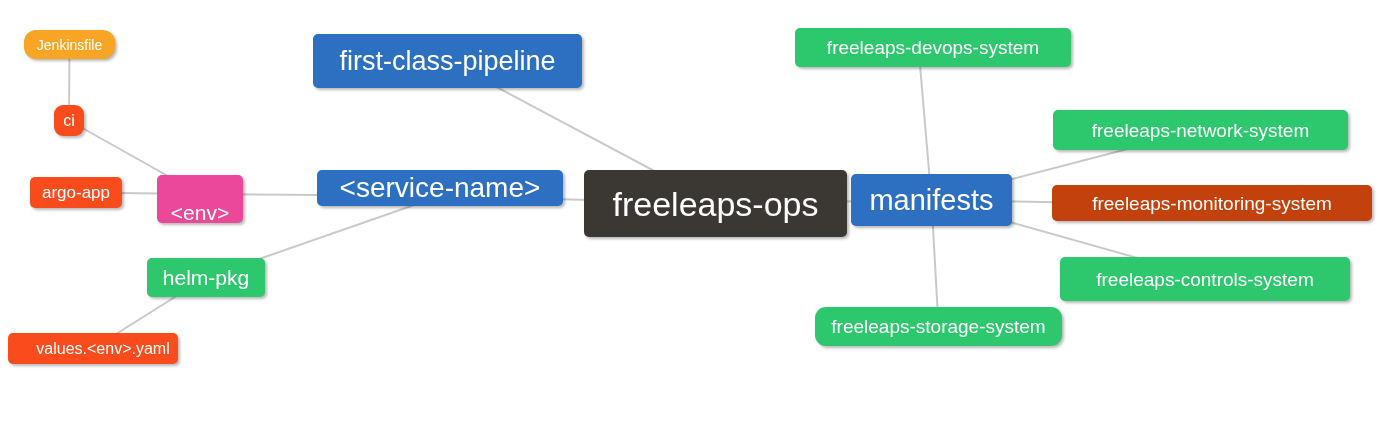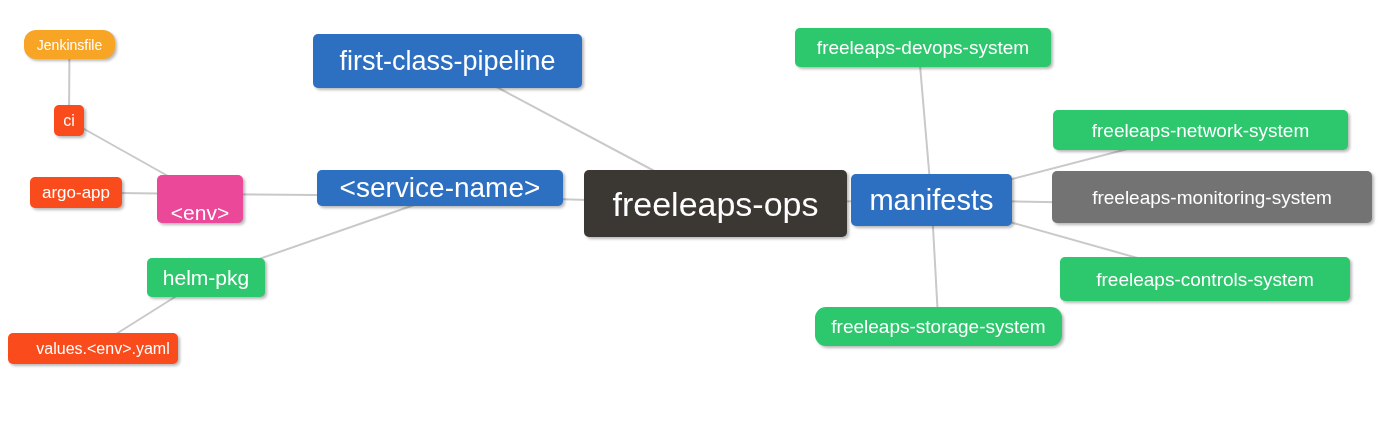--- a/index.html
+++ b/index.html
@@ -58,21 +58,21 @@
       <line x1="931.5" y1="200" x2="918.5" y2="47.5" stroke="#c9c9c9" stroke-width="2"></line>
       <line x1="931.5" y1="200" x2="1200.5" y2="130" stroke="#c9c9c9" stroke-width="2"></line>
       <line x1="931.5" y1="200" x2="1212" y2="205" stroke="#c9c9c9" stroke-width="2"></line>
       <line x1="931.5" y1="200" x2="1205" y2="277" stroke="#c9c9c9" stroke-width="2"></line>
       <line x1="931.5" y1="200" x2="938.5" y2="326.5" stroke="#c9c9c9" stroke-width="2"></line>
     </svg>
   <div id="node-layer">
       <div class="node" style="left: 24px; top: 30px; width: 91px; height: 29px; font-size: 14px; background: rgb(248, 164, 37); color: rgb(255, 255, 255); border-radius: 12px;">
         <span>Jenkinsfile</span>
       </div>
-      <div class="node" style="left: 54px; top: 105px; width: 30px; height: 31px; font-size: 16px; background: rgb(250, 75, 28); color: rgb(255, 255, 255);">
+      <div class="node" style="left: 54px; top: 105px; width: 30px; height: 31px; font-size: 16px; background: rgb(250, 75, 28); color: rgb(255, 255, 255); border-radius: 9px;">
         <span>ci</span>
       </div>
       <div class="node" style="left: 30px; top: 177px; width: 92px; height: 31px; font-size: 17px; background: rgb(250, 75, 28); color: rgb(255, 255, 255);">
         <span>argo-app</span>
       </div>
       <div class="node" style="left: 157px; top: 175px; width: 86px; height: 48px; font-size: 21px; background: #ec4899; color: rgb(255, 255, 255); align-items: flex-end;">
         <span>&lt;env&gt;</span>
       </div>
       <div class="node" style="left: 317px; top: 170px; width: 246px; height: 36px; font-size: 28px; background: rgb(45, 111, 193); color: rgb(255, 255, 255);">
         <span>&lt;service-name&gt;</span>
@@ -85,27 +85,27 @@
       </div>
       <div class="node" style="left: 851px; top: 174px; width: 161px; height: 52px; font-size: 29px; background: rgb(45, 111, 193); color: rgb(255, 255, 255);">
         <span>manifests</span>
       </div>
       <div class="node" style="left: 147px; top: 258px; width: 118px; height: 39px; font-size: 21px; background: rgb(45, 199, 109); color: rgb(255, 255, 255);">
         <span>helm-pkg</span>
       </div>
       <div class="node" style="left: 8px; top: 333px; width: 170px; height: 31px; font-size: 16px; background: rgb(250, 75, 28); color: rgb(255, 255, 255); padding-left: 20px;">
         <span>values.&lt;env&gt;.yaml</span>
       </div>
-      <div class="node" style="left: 795px; top: 28px; width: 256px; height: 39px; font-size: 19px; background: rgb(45, 199, 109); color: rgb(255, 255, 255);">
+      <div class="node" style="left: 795px; top: 28px; width: 276px; height: 39px; font-size: 19px; background: rgb(45, 199, 109); color: rgb(255, 255, 255);">
         <span>freeleaps-devops-system</span>
       </div>
       <div class="node" style="left: 1053px; top: 110px; width: 295px; height: 40px; font-size: 19px; background: rgb(45, 199, 109); color: rgb(255, 255, 255);">
         <span>freeleaps-network-system</span>
       </div>
-      <div class="node" style="left: 1052px; top: 171px; width: 320px; height: 52px; font-size: 19px; background: #737373; color: rgb(255, 255, 255);">
+      <div class="node" style="left: 1052px; top: 185px; width: 320px; height: 36px; font-size: 19px; background: #c2410c; color: rgb(255, 255, 255);">
         <span>freeleaps-monitoring-system</span>
       </div>
       <div class="node" style="left: 1060px; top: 257px; width: 290px; height: 44px; font-size: 19px; background: rgb(45, 199, 109); color: rgb(255, 255, 255);">
         <span>freeleaps-controls-system</span>
       </div>
       <div class="node" style="left: 815px; top: 307px; width: 247px; height: 39px; font-size: 19px; background: rgb(45, 199, 109); color: rgb(255, 255, 255); border-radius: 11px;">
         <span>freeleaps-storage-system</span>
       </div>
     </div>
 </div>

